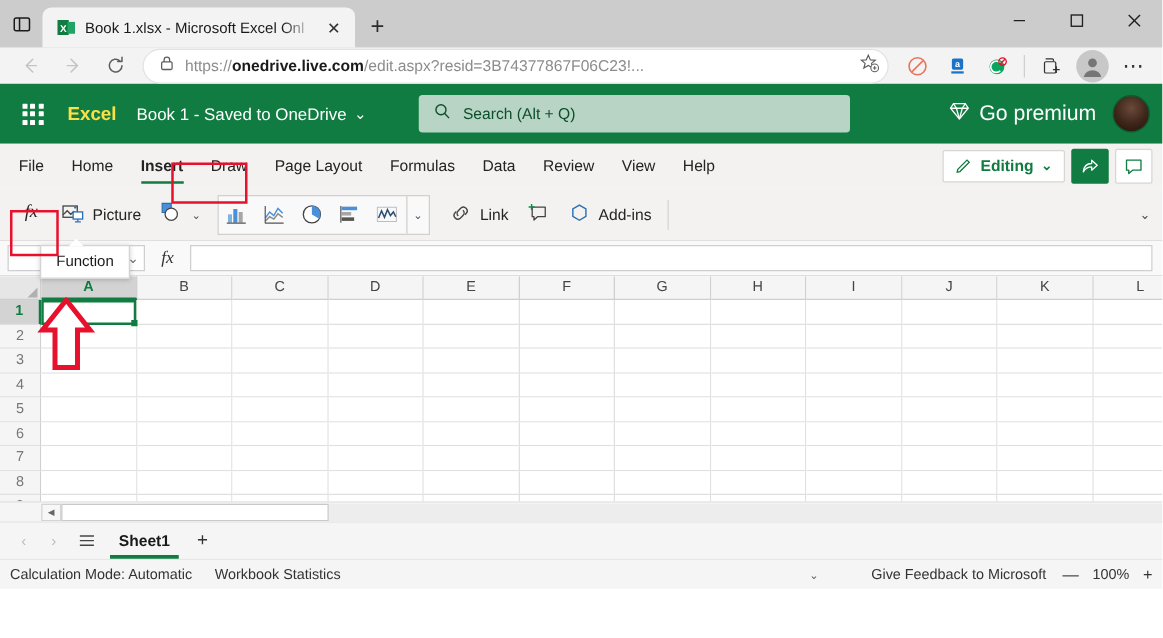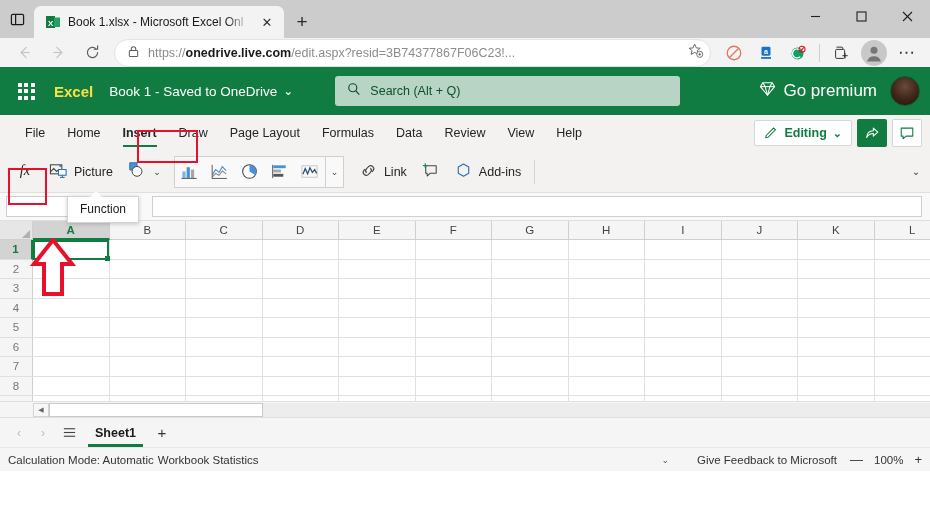--- a/index.html
+++ b/index.html
@@ -124,21 +124,21 @@
   }
   .user-avatar {
     width: 30px; height: 30px; border-radius: 50%;
     background: radial-gradient(circle at 50% 34%, #6b4a3a 0%, #3d2519 55%, #241108 100%);
     border: 1px solid #0a5c31;
   }
 
   
   .ribbon-tabs {
     height: 36px; background: #f3f2f1; display: flex; align-items: center;
-    padding-left: 14px; position: relative;
+    padding-left: 4px; position: relative;
   }
   .rtab {
     font-size: 12.5px; color: #242424; padding: 0 11px; height: 34px;
     display: flex; align-items: center; position: relative;
     white-space: nowrap;
   }
   .rtab.active { font-weight: 600; }
   .rtab.active::after {
     content: ''; position: absolute; left: 11px; right: 11px; bottom: 3px;
     height: 2.5px; background: #107c41;
@@ -211,21 +211,21 @@
     font-style: italic; font-size: 14px; color: #333;
   }
   .formula-input {
     flex: 1; height: 21px; background: #ffffff; border: 1px solid #d0cece;
     margin-right: 2px;
   }
   .function-tooltip {
     position: absolute; left: 32px; top: 3px; background: #ffffff;
     border: 1px solid #d4d4d4; box-shadow: 0 1px 4px rgba(0,0,0,.2);
     font-size: 12px; color: #1a1a1a; padding: 5px 12px 6px;
-    z-index: 40; white-space: nowrap; margin-left: 35px;
+    z-index: 40; white-space: nowrap;
   }
   .function-tooltip::before {
     content: ''; position: absolute; top: -6px; left: 22px;
     border-left: 6px solid transparent; border-right: 6px solid transparent;
     border-bottom: 6px solid #ffffff;
   }
 
   
   .grid-wrap {
     position: relative; height: 196px; background: #ffffff;
@@ -315,21 +315,21 @@
     height: 2.5px; background: #107c41;
   }
   .add-sheet {
     width: 26px; height: 24px; display: flex; align-items: center;
     justify-content: center; color: #333; font-size: 15px; font-weight: 300;
   }
 
   
   .status-bar {
     height: 24px; background: #f5f5f5; display: flex; align-items: center;
-    padding: 0 8px; gap: 4px; font-size: 11.5px; color: #333;
+    padding: 0 8px; gap: 18px; font-size: 11.5px; color: #333;
     border-top: 1px solid #e6e6e6;
   }
   .status-caret { margin-left: auto; color: #555; font-size: 9px; }
   .status-right {
     display: flex; align-items: center; gap: 13px; margin-left: 24px;
   }
   .zoom-ctl { display: flex; align-items: center; gap: 11px; }
   .zoom-btn { font-size: 13px; color: #333; }
 
   

